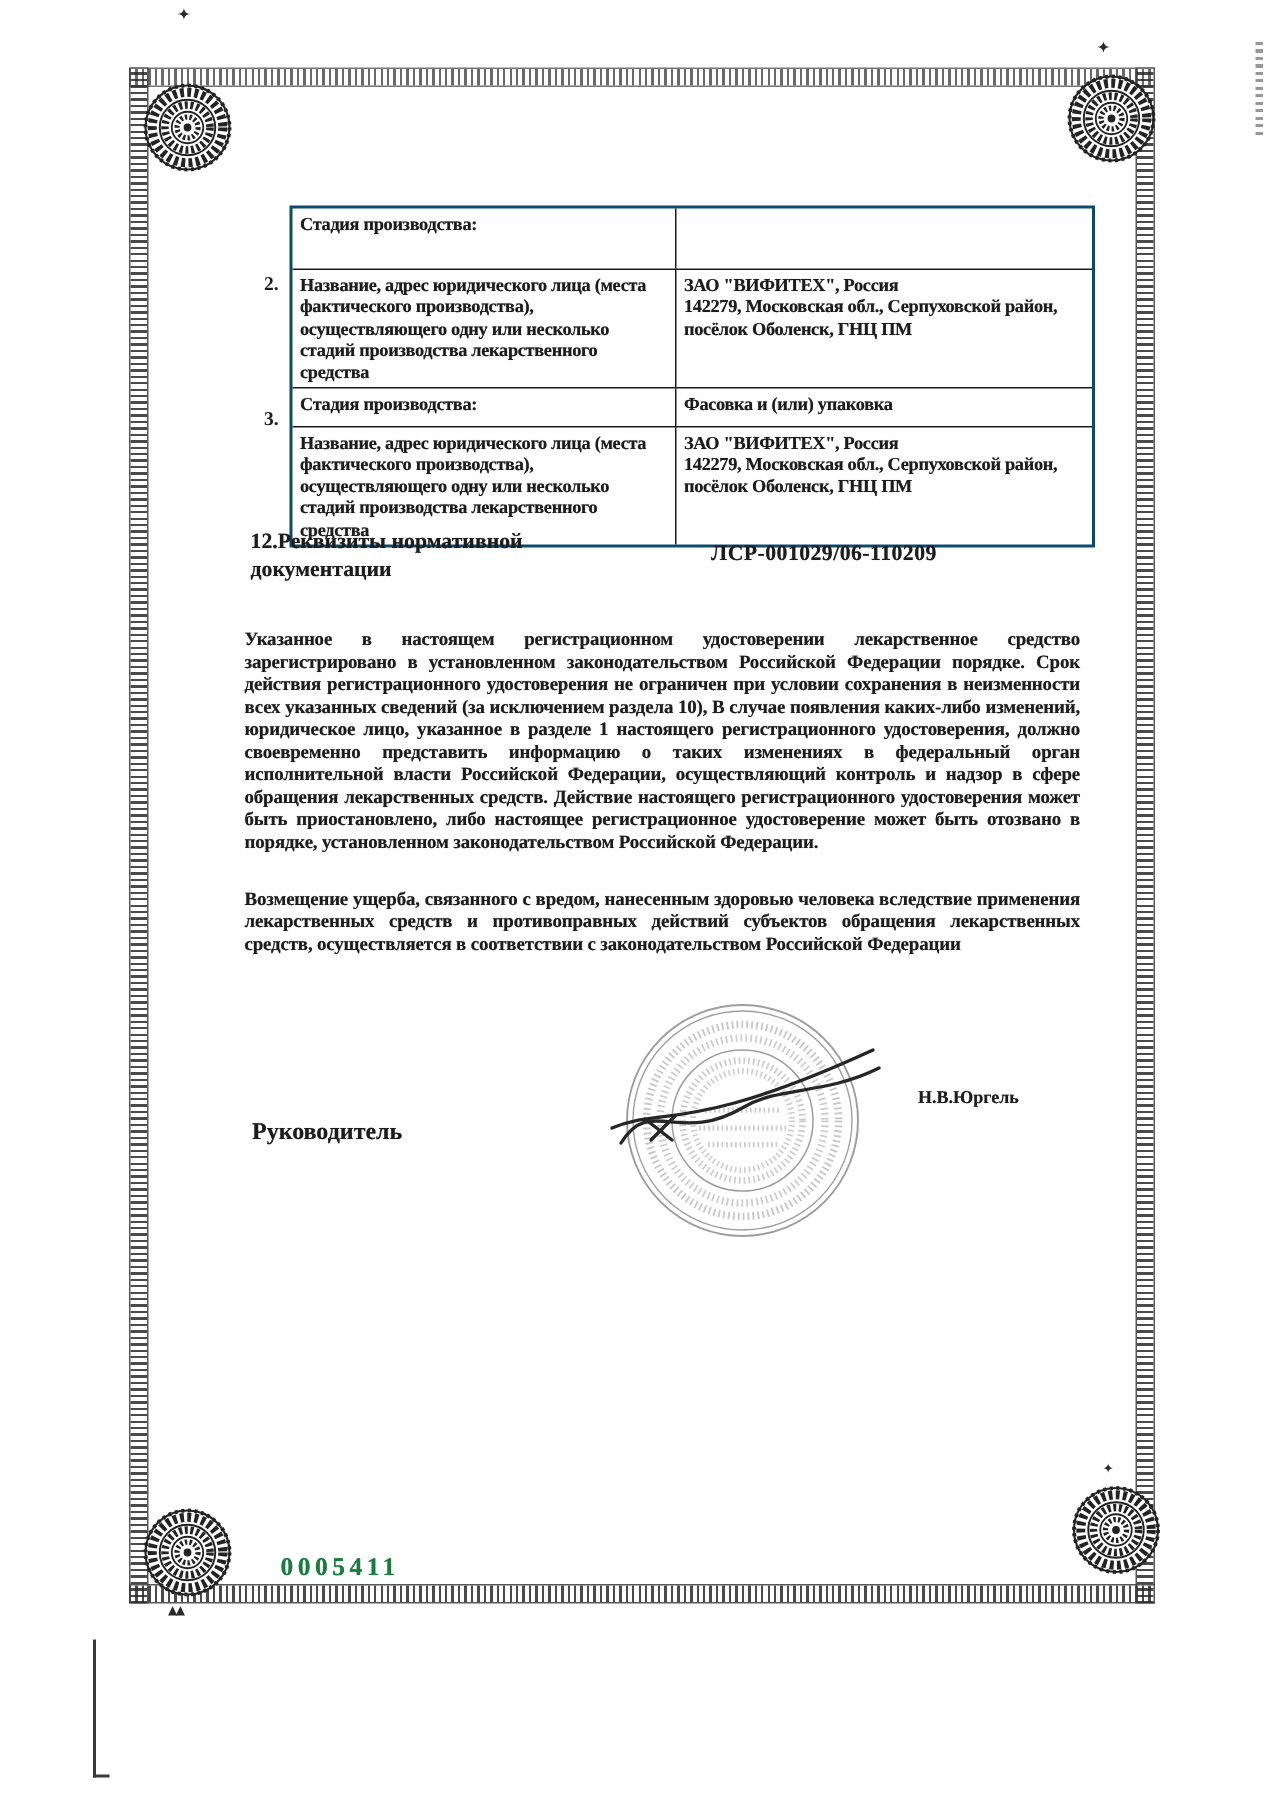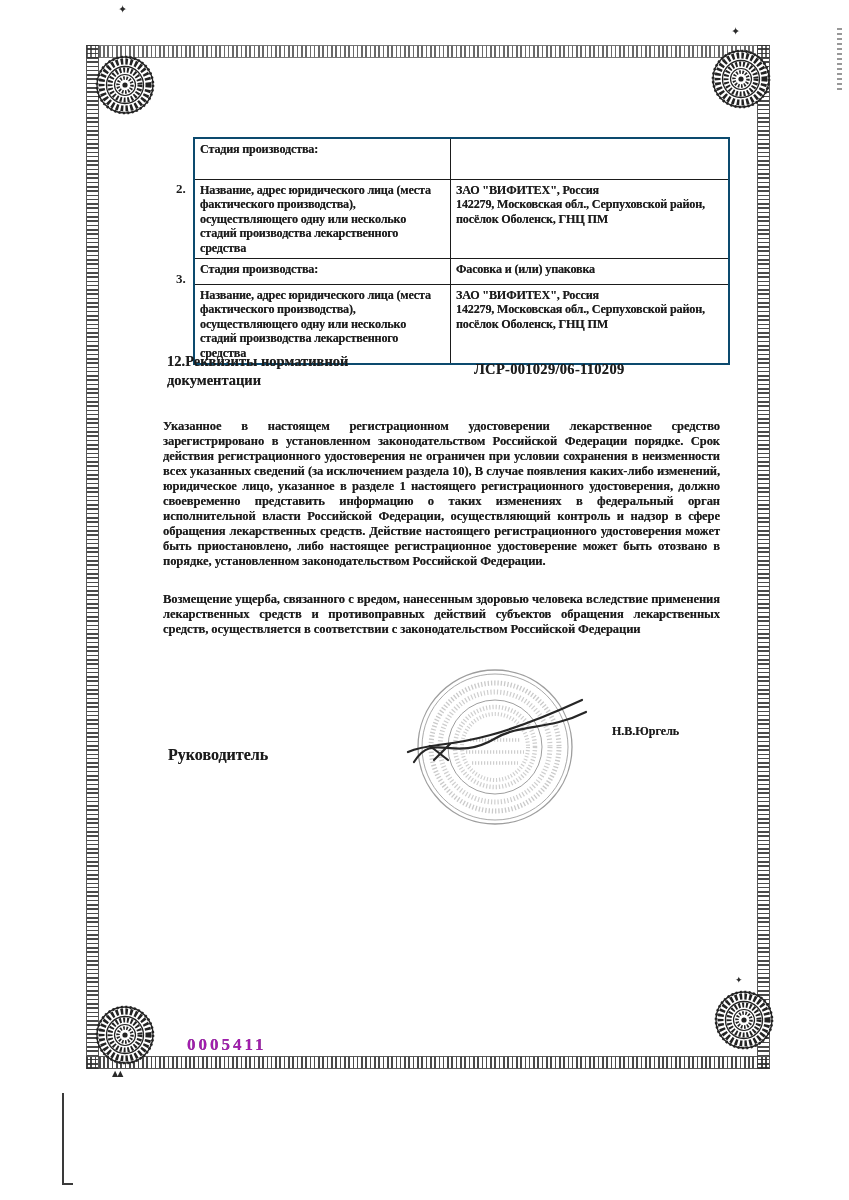--- a/index.html
+++ b/index.html
@@ -43,21 +43,21 @@
   .rownum { position:absolute; left:176px; font-size:13px; font-weight:bold; }
 
   .txt { position:absolute; font-weight:bold; text-shadow:0 0 .55px rgba(25,25,25,.6); }
   .sec10 { left:167px; top:352px; width:215px; font-size:14.5px; line-height:1.28; }
   .lsr   { left:474px; top:361px; font-size:14.5px; letter-spacing:.3px; }
   .para  { width:557px; font-size:12.6px; line-height:15px; text-align:justify; letter-spacing:-0.1px; }
   .p1 { left:163px; top:419px; }
   .p2 { left:163px; top:592px; }
   .role { left:168px; top:702px; font-size:16px;margin-top:44px; }
   .name { left:612px; top:700px; font-size:12px;margin-top:24px; }
-  .serial { left:187px; top:1035px; font-size:17px; letter-spacing:3px; color:#a21caf; }
+  .serial { left:187px; top:1035px; font-size:17px; letter-spacing:3px; color:#15803d; }
 
   .stamp { position:absolute; left:400px; top:660px; }
 
   .artifact { position:absolute; background:#3a3a3a; }
 </style>
 </head>
 <body>
 
 <div class="page">
 

